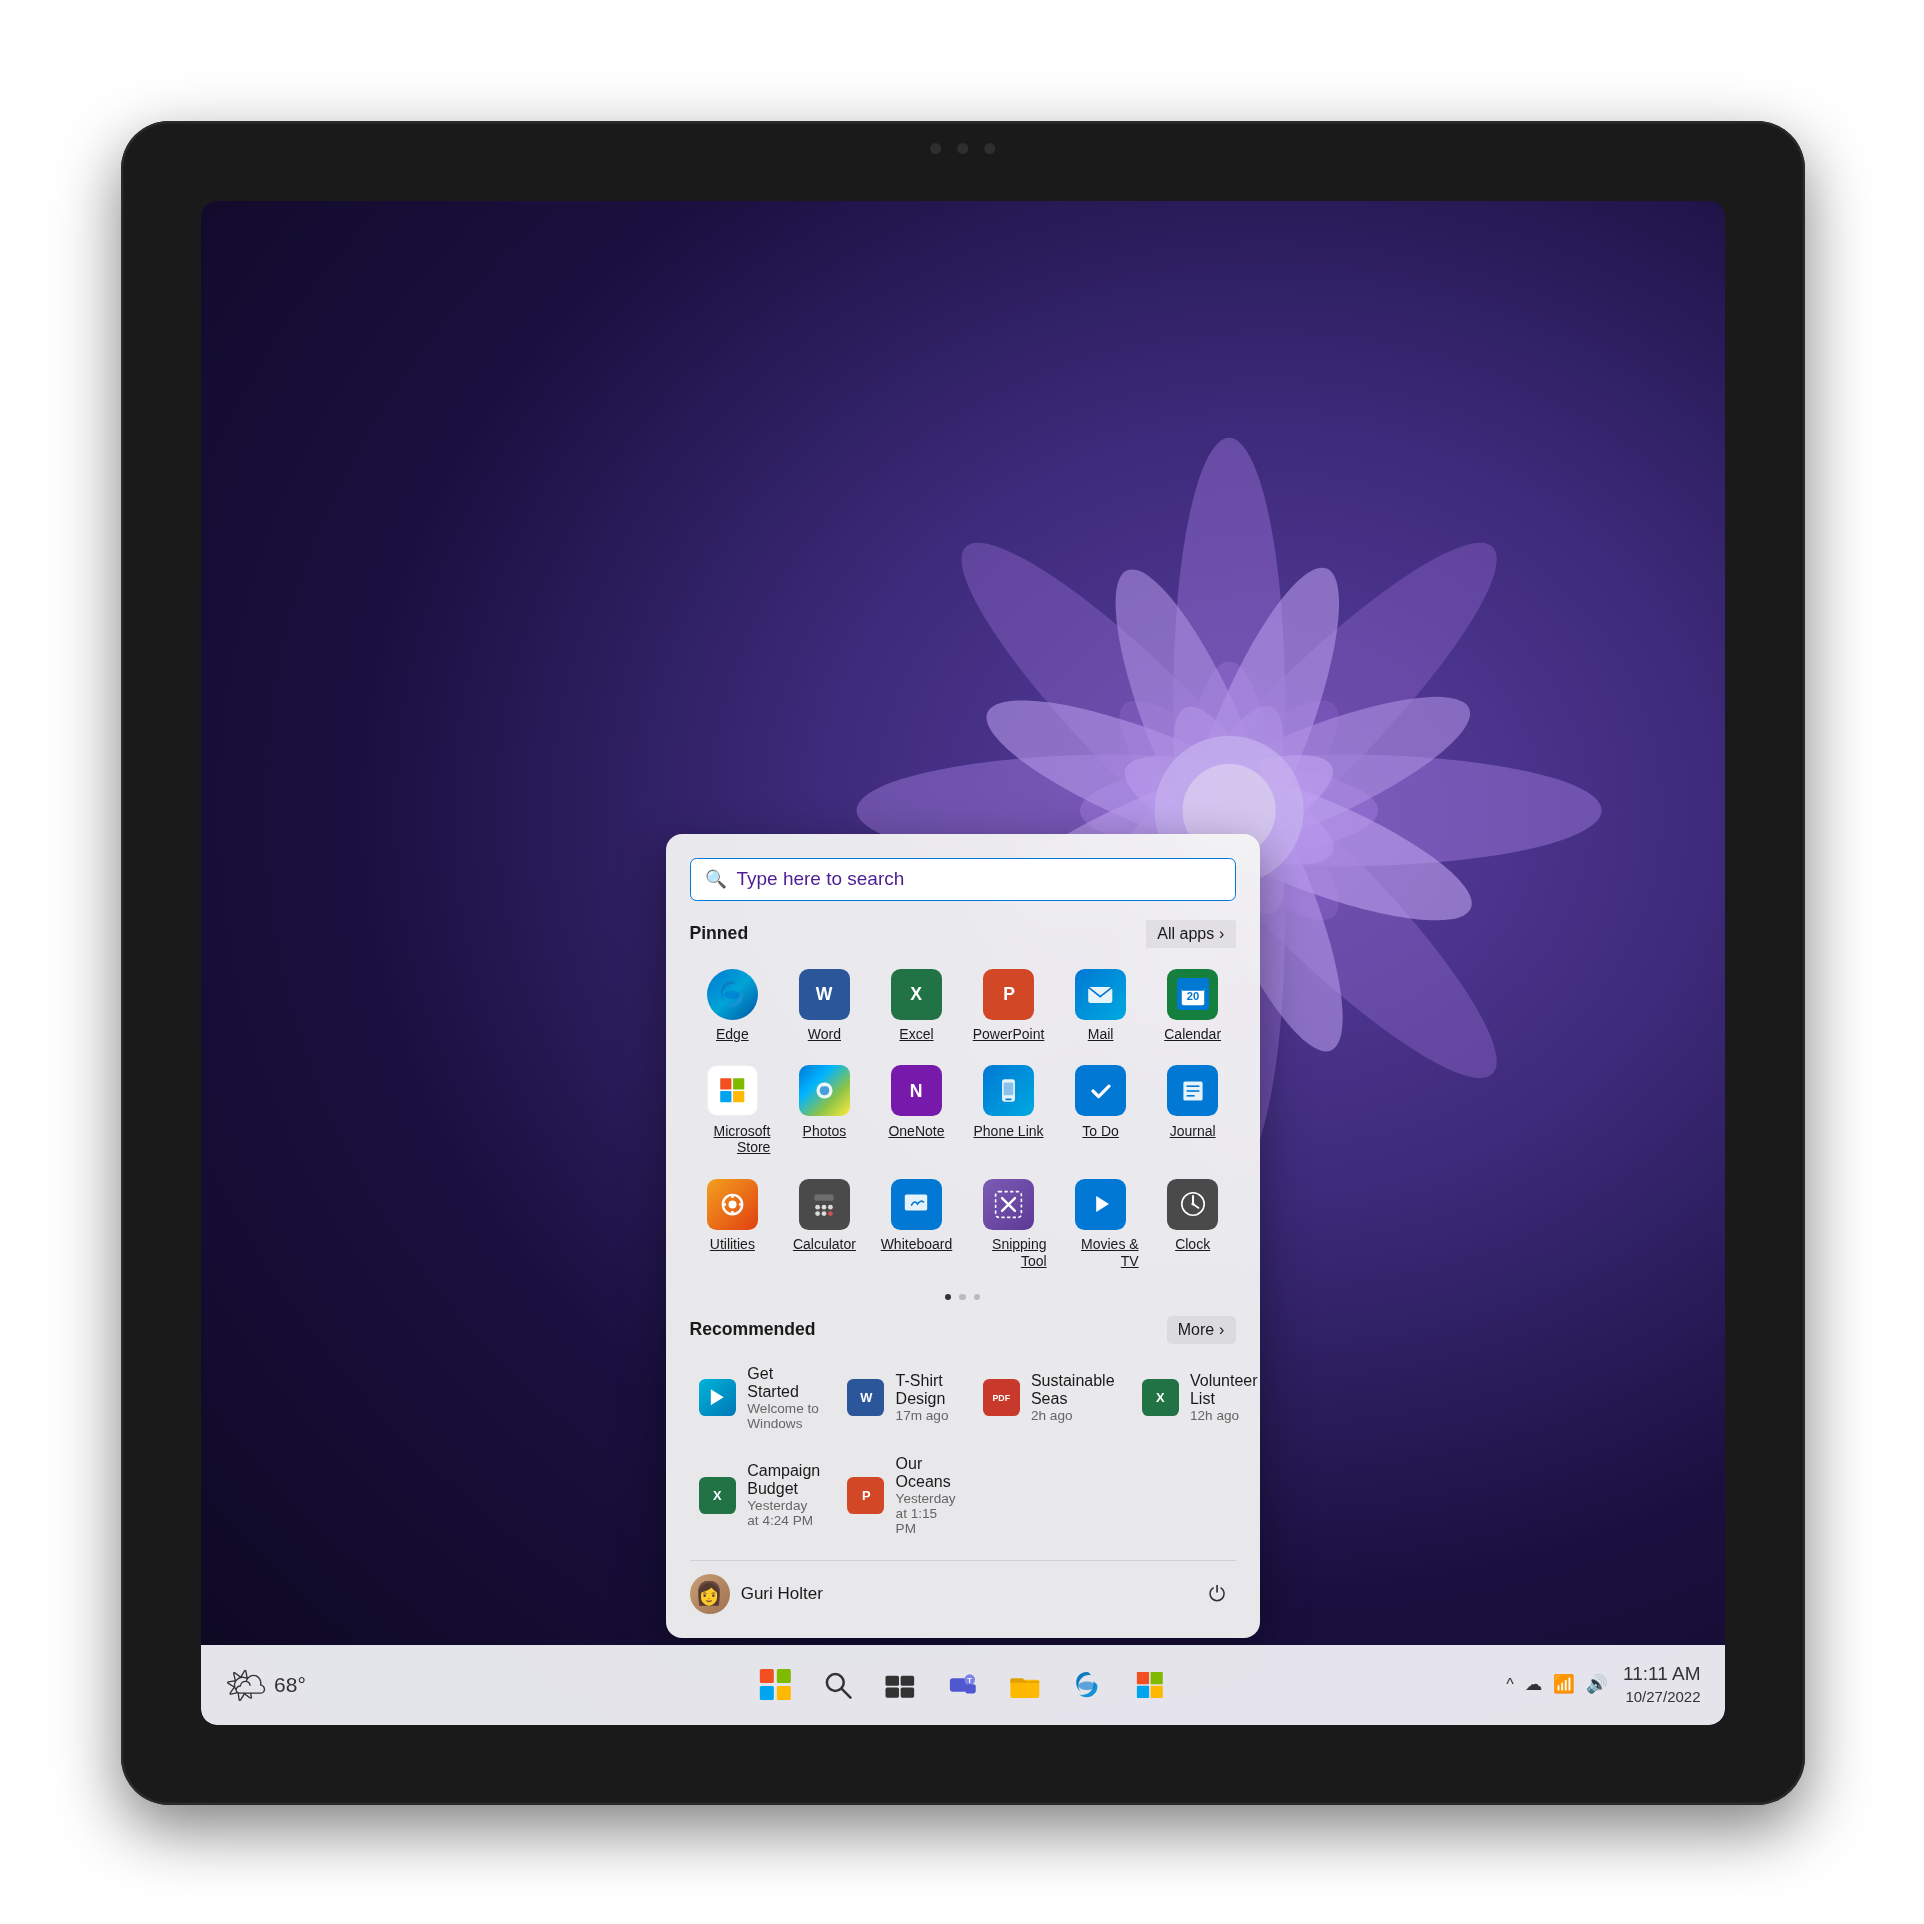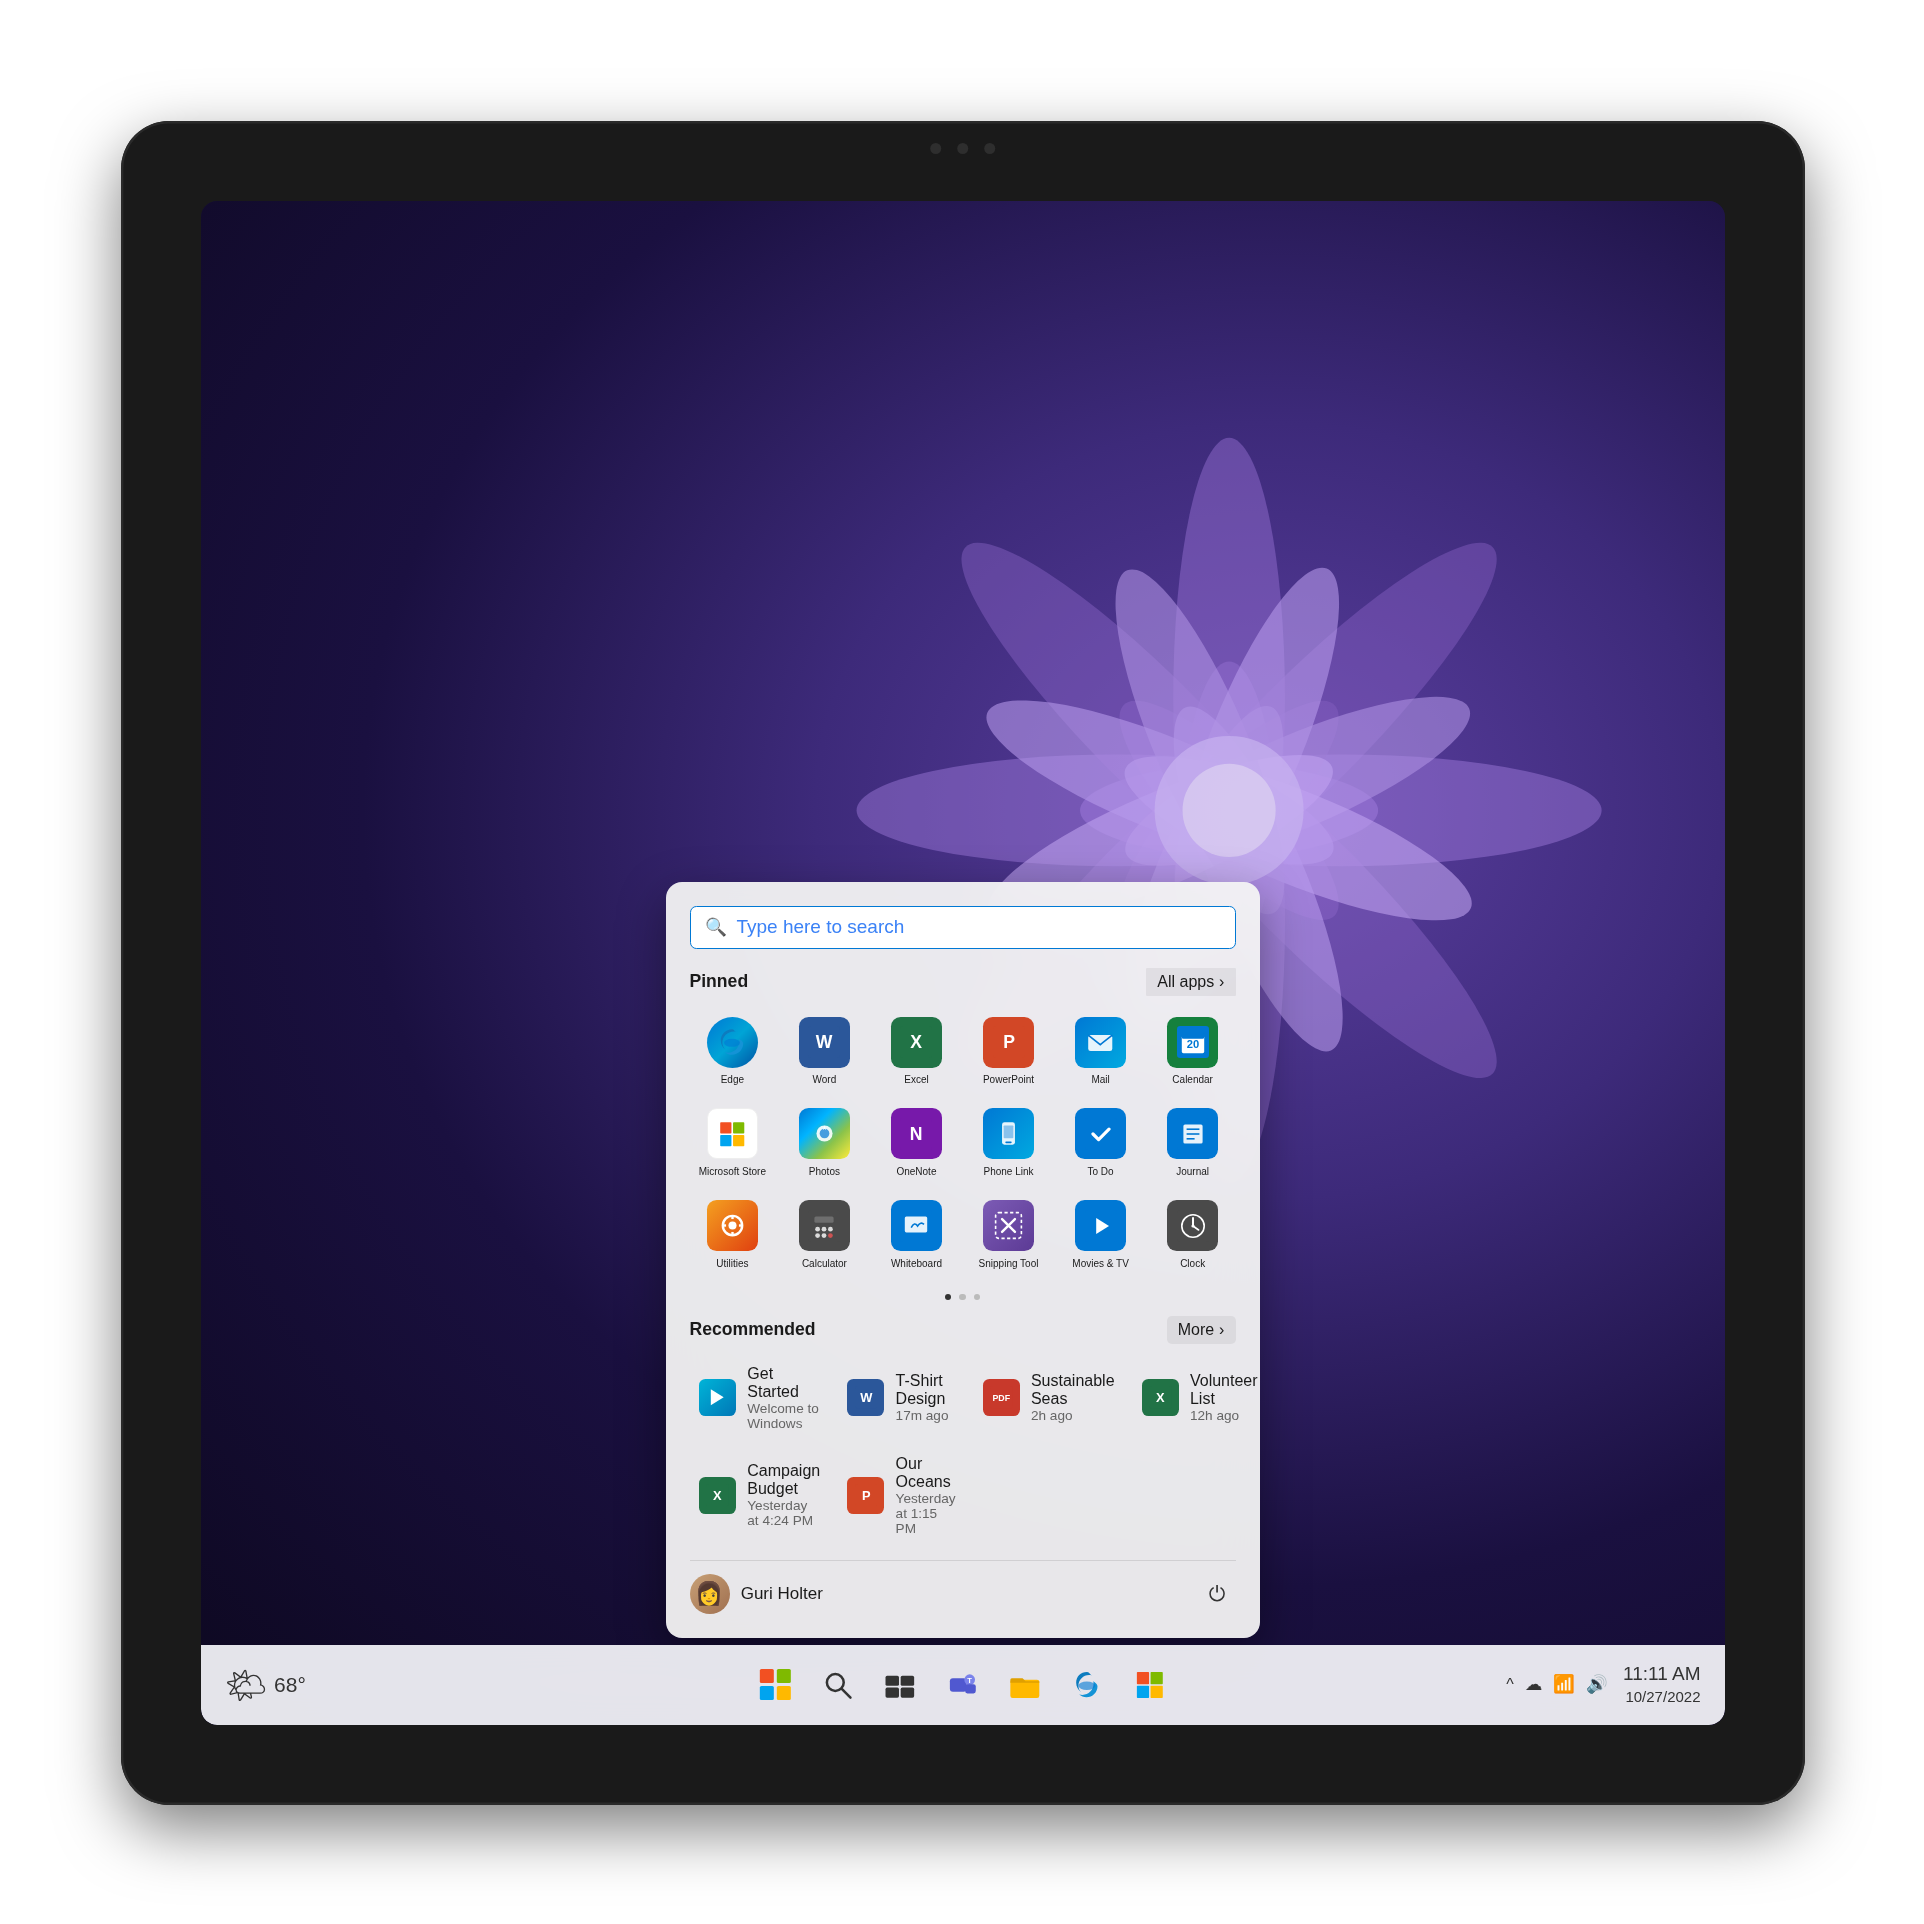--- a/index.html
+++ b/index.html
@@ -150,21 +150,21 @@
       display: flex;
       align-items: center;
       background: #fff;
       border: 1.2px solid #0078d4;
       border-radius: 6.4px;
       padding: 9.6px 14.4px;
       margin-bottom: 19px;
       gap: 9.6px;
     }
     .search-icon { color: #555; font-size: 17.6px; }
-    .search-input-text { color: #3b82f6; font-size: 19px; flex: 1; }
+    .search-input-text { color: #4c1d95; font-size: 19px; flex: 1; }
 
     
     .section-header {
       display: flex;
       align-items: center;
       justify-content: space-between;
       margin-bottom: 13px;
     }
     .section-title { font-size: 17.6px; font-weight: 600; }
     .all-apps-btn {
@@ -213,24 +213,25 @@
       width: 51px;
       height: 51px;
       border-radius: 9.6px;
       display: flex;
       align-items: center;
       justify-content: center;
       font-size: 29px;
     }
 
     .app-label {
-      font-size: 10px;
+      font-size: 14px;
       text-align: right;
       color: #1a1a1a;
       line-height: 1.2;
+      text-decoration: underline;
     }
 
     
     .recommended-grid {
       display: grid;
       grid-template-columns: 1fr 1fr 1fr 1fr;
       gap: 8px;
       margin-bottom: 16px;
     }
     .rec-item {

